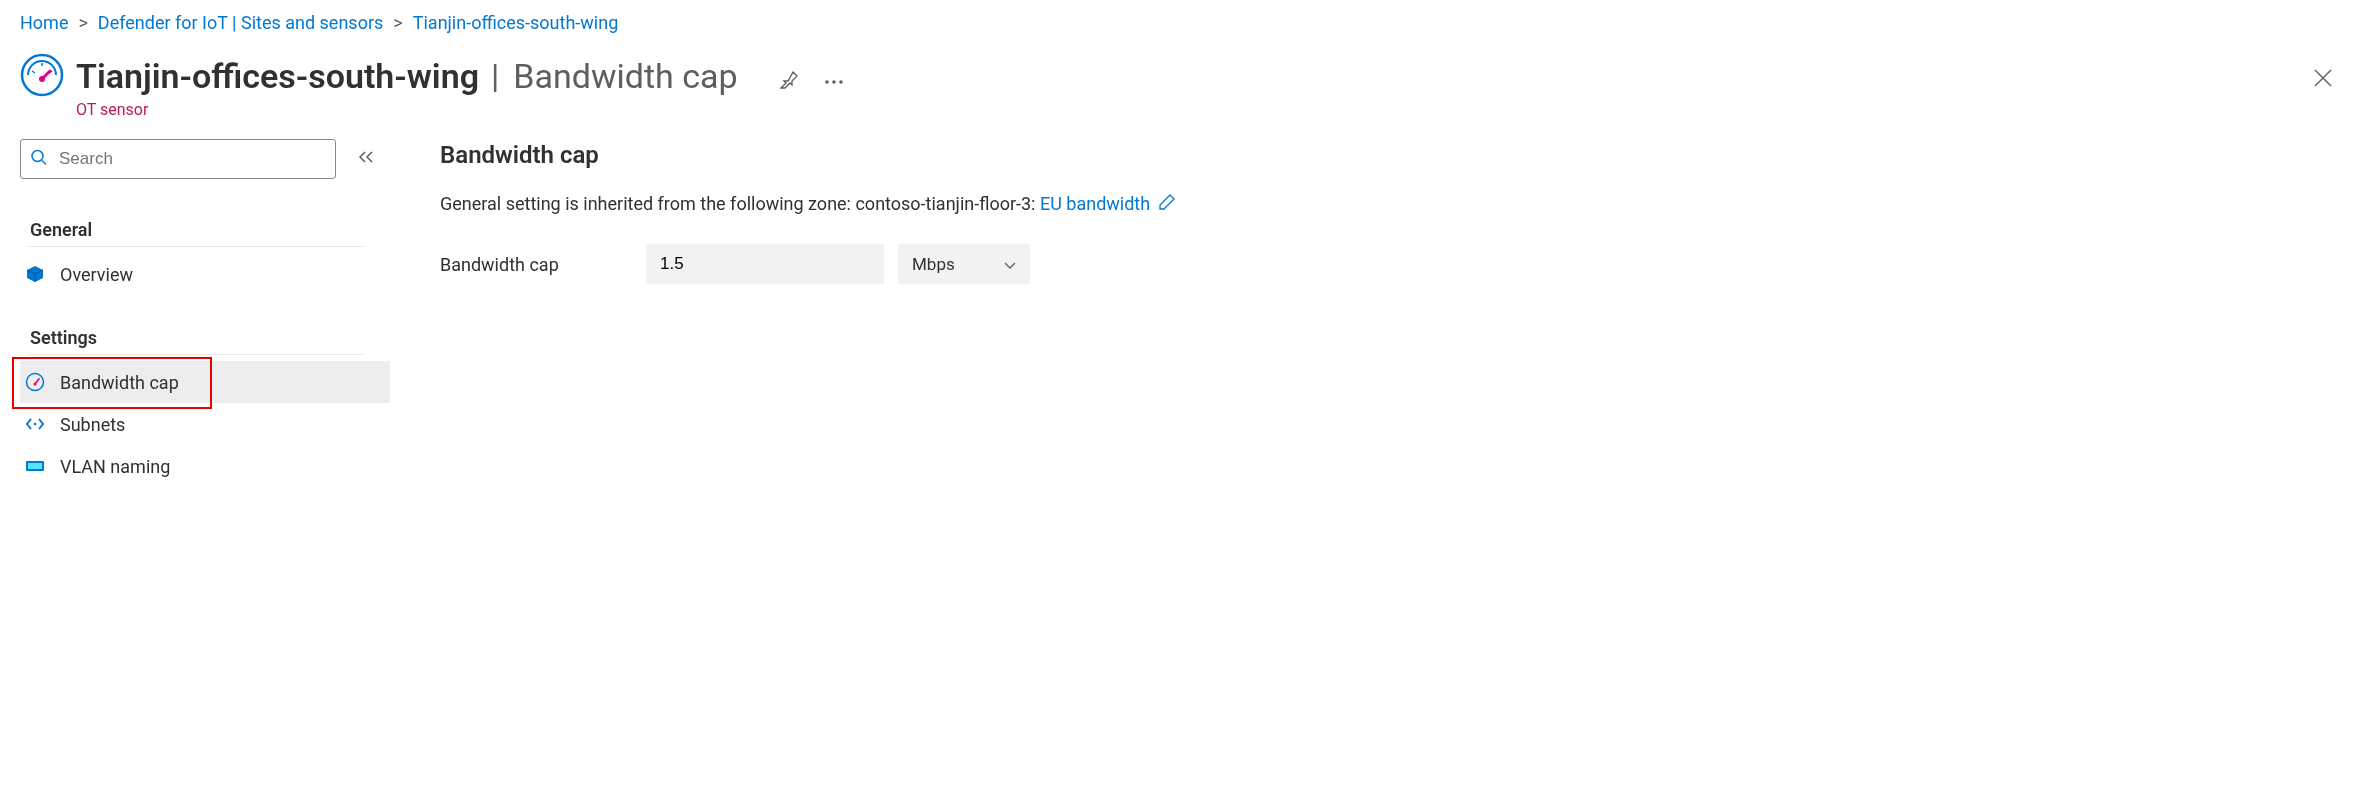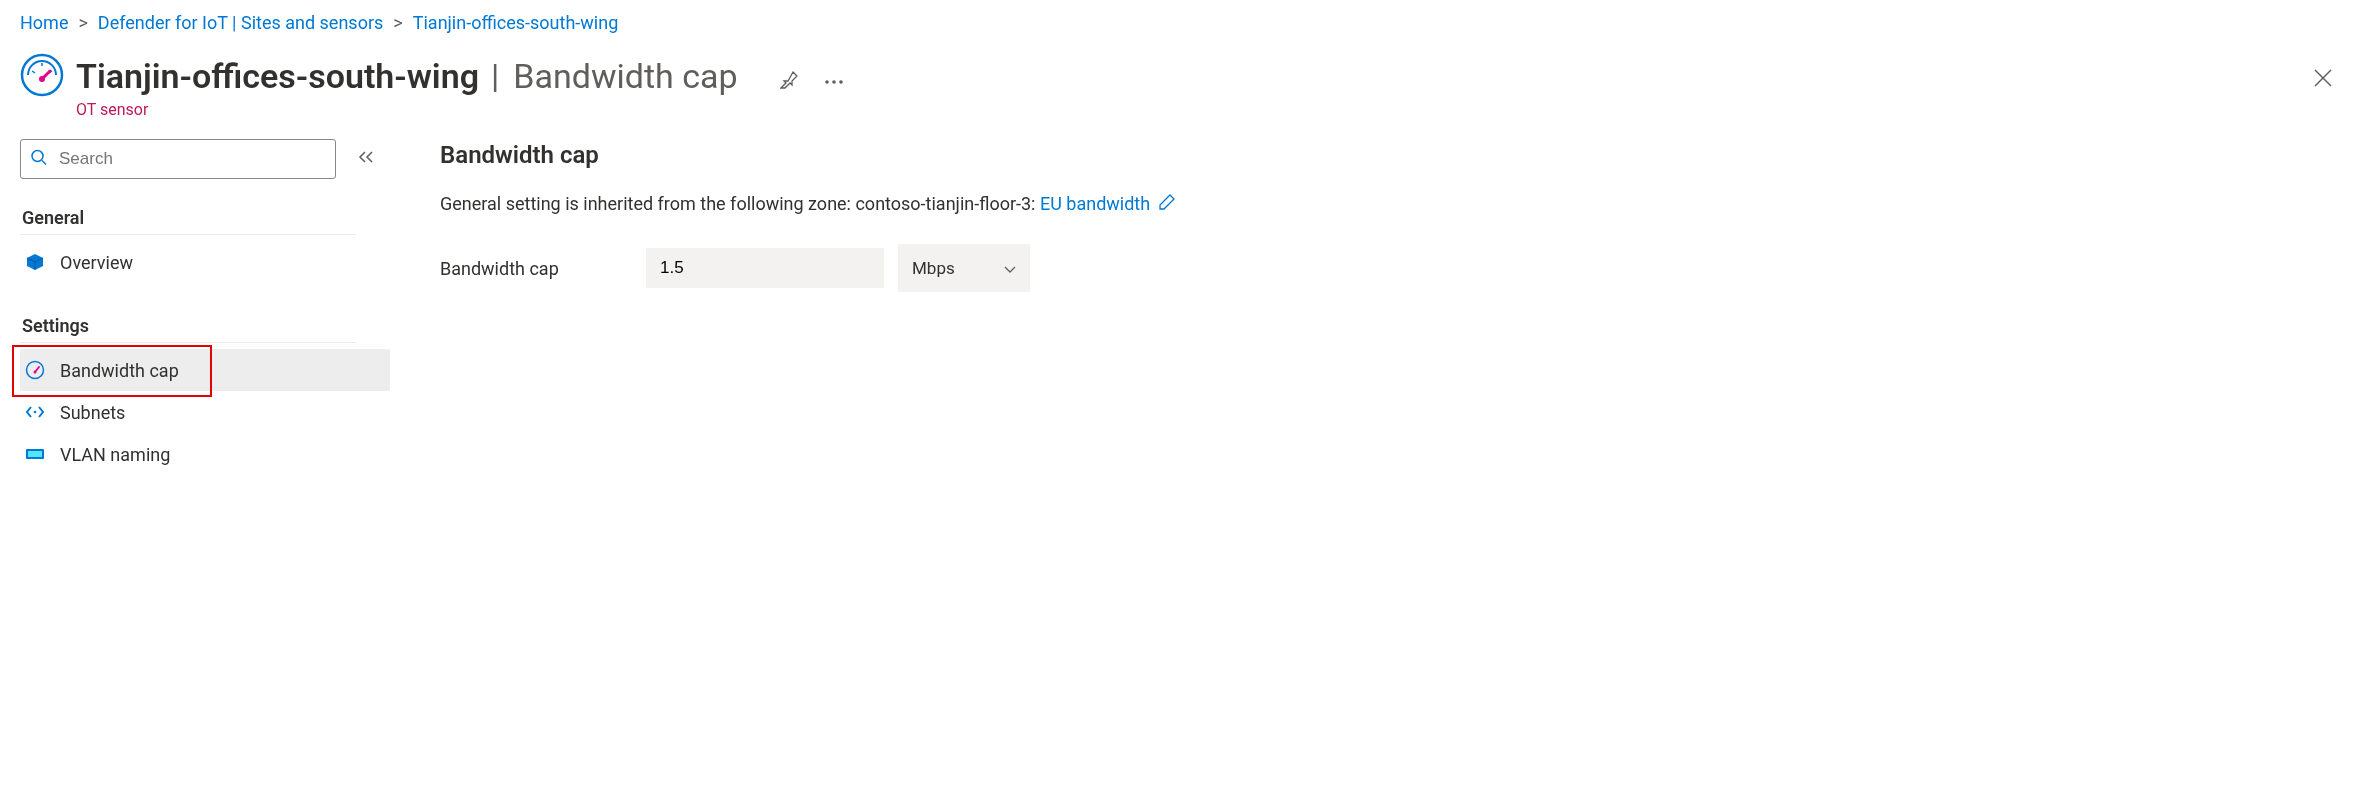--- a/index.html
+++ b/index.html
@@ -111,21 +111,21 @@
     }
     
     
     .sidebar {
       width: 370px;
       flex-shrink: 0;
     }
     .search-row {
       display: flex;
       align-items: center;
-      margin-bottom: 22px;
+      margin-bottom: 34px;
     }
     .search-input-wrap {
       position: relative;
       flex: 0 0 316px;
     }
     .search-input {
       width: 100%;
       height: 40px;
       border: 1px solid #8a8886;
       border-radius: 3px;
@@ -150,20 +150,21 @@
     }
     
     .nav-section-header {
       font-size: 18px;
       font-weight: 600;
       color: #323130;
       padding: 6px 2px;
       border-bottom: 1px solid #edebe9;
       margin-bottom: 6px;
       width: 336px;
+      margin-left: 8px;
     }
     .nav-item {
       display: flex;
       align-items: center;
       padding: 10px 4px;
       font-size: 18px;
       color: #323130;
       cursor: pointer;
       width: 370px;
     }
@@ -223,21 +224,21 @@
       height: 40px;
       border: none;
       background: #f3f2f1;
       padding: 0 14px;
       font-size: 17px;
       color: #000000;
       margin-right: 14px;
     }
     .form-select {
       width: 132px;
-      height: 48px;
+      height: 40px;
       border: none;
       background: #f3f2f1;
       padding: 8px 14px;
       font-size: 17px;
       color: #323130;
       display: flex;
       align-items: center;
       justify-content: space-between;
       cursor: pointer;
     }

